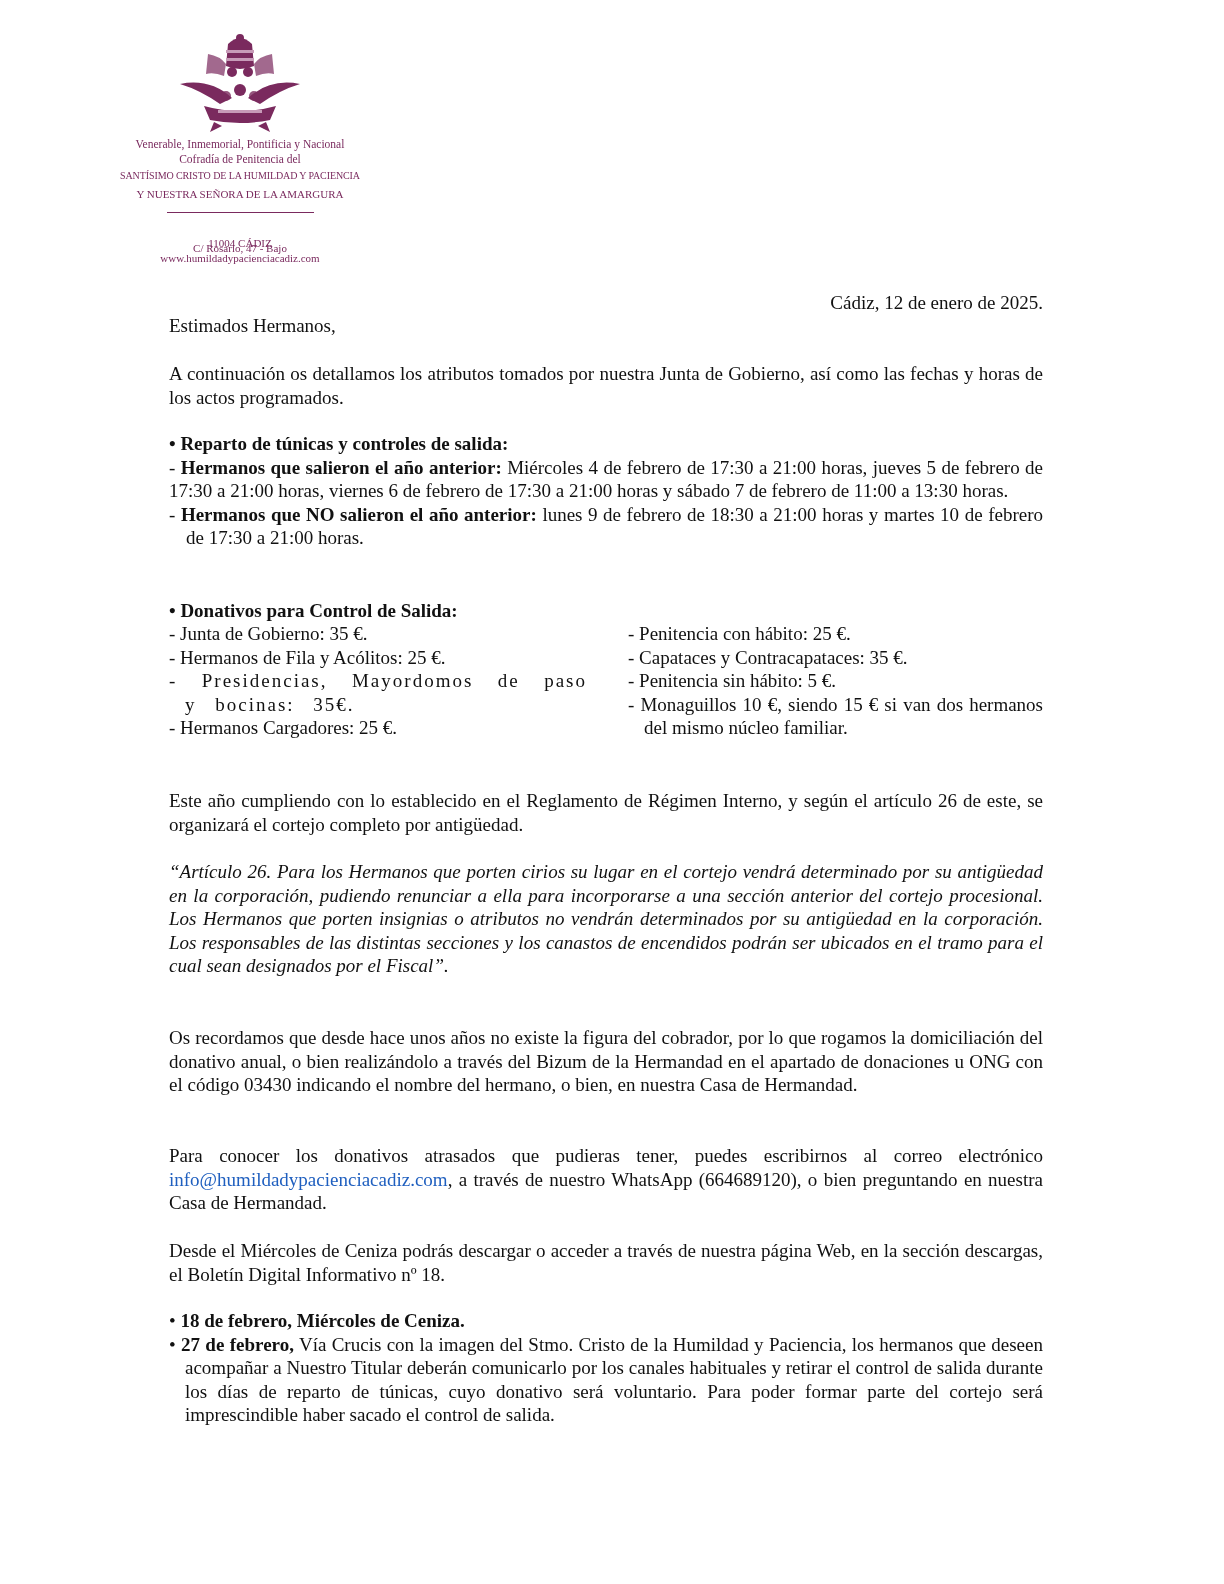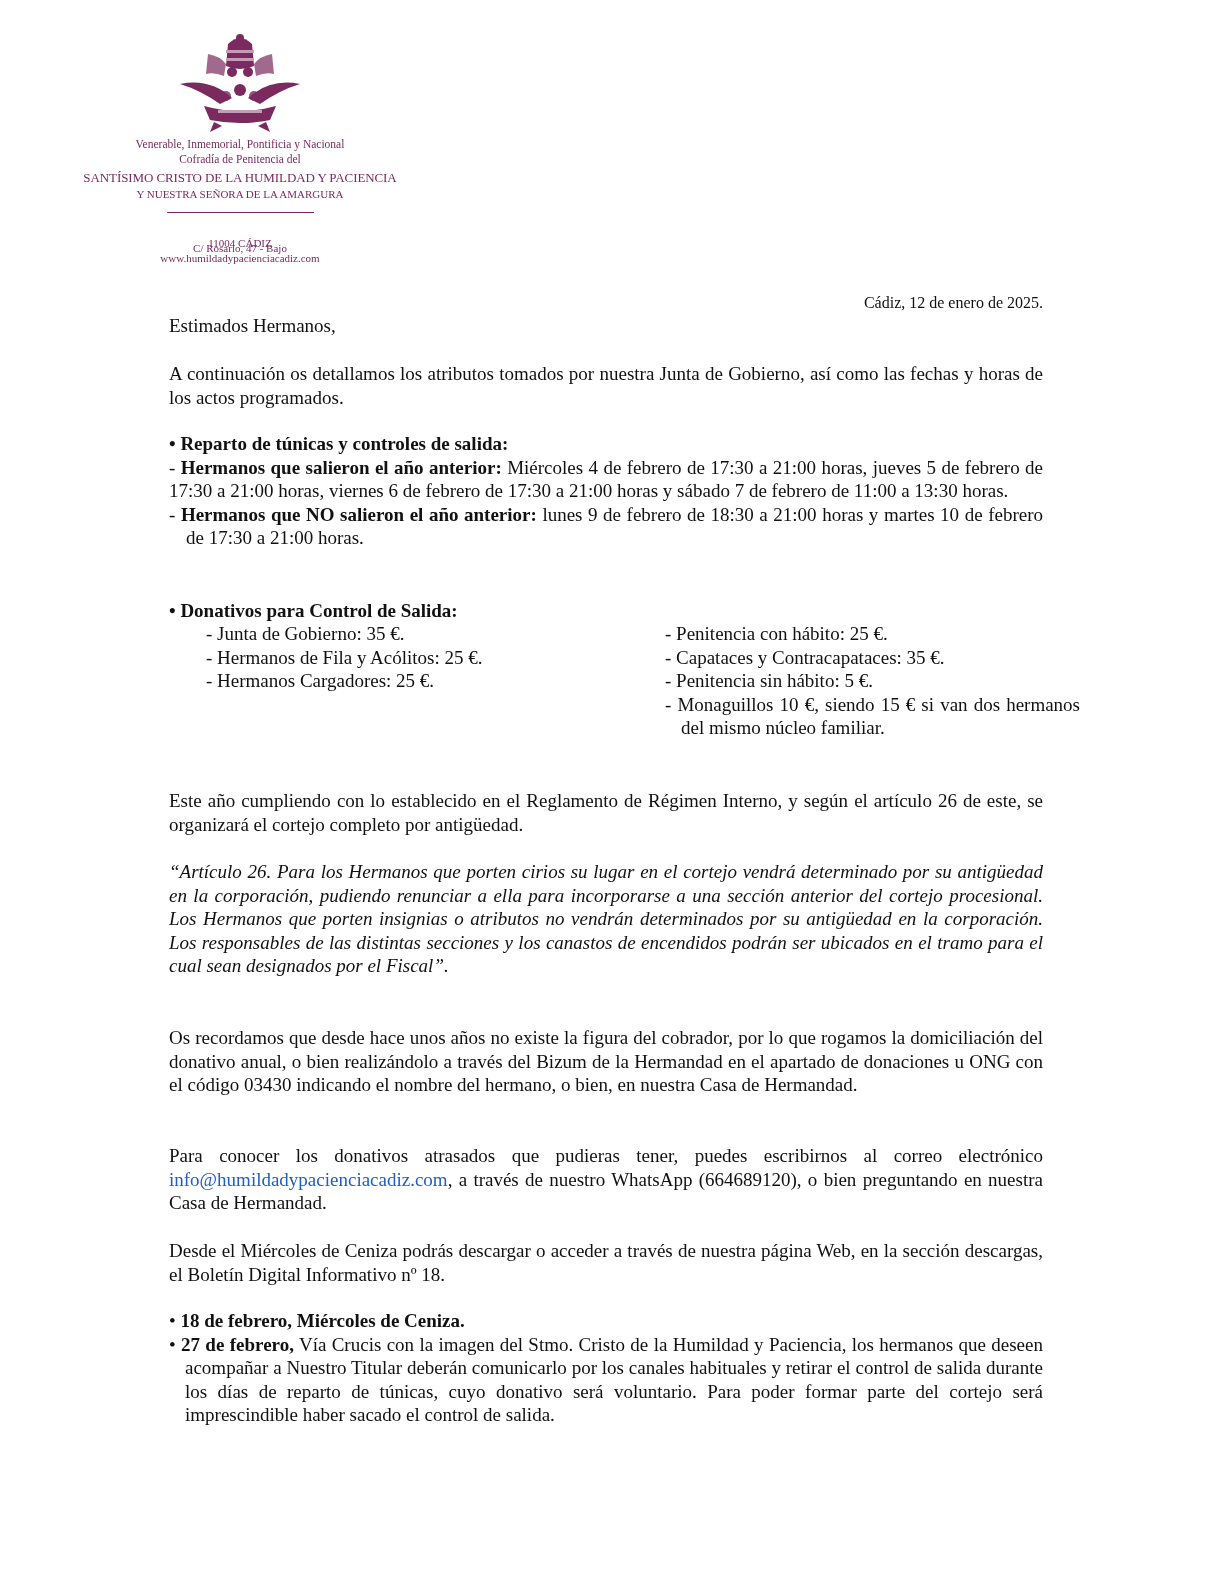--- a/index.html
+++ b/index.html
@@ -5,37 +5,37 @@
   html, body { margin: 0; padding: 0; background: #ffffff; }
   body { width: 1224px; height: 1584px; position: relative; overflow: hidden;
          font-family: "Liberation Serif", "DejaVu Serif", serif; color: #111; }
 
   
   .letterhead { position: absolute; left: 30px; top: 20px; width: 420px; height: 260px;
                 text-align: center; color: #7a2a5e; font-family: "Liberation Serif", serif; }
   .crest { position: absolute; left: 140px; top: 6px; width: 140px; height: 110px; }
   .lh-line1 { position: absolute; left: 0; right: 0; top: 118px; font-size: 11.5px; }
   .lh-line2 { position: absolute; left: 0; right: 0; top: 133px; font-size: 11.5px; }
-  .lh-line3 { position: absolute; left: 0; right: 0; top: 150px; font-size: 13px; letter-spacing: -0.1px; }
+  .lh-line3 { position: absolute; left: 0; right: 0; top: 150px; font-size: 10px; letter-spacing: -0.1px; }
   .lh-line4 { position: absolute; left: 0; right: 0; top: 168px; font-size: 11px; text-align: center; }
   .lh-rule  { position: absolute; left: 137px; width: 147px; top: 192px; height: 1px; background: #7a2a5e; }
   .lh-addr1 { position: absolute; left: 0; right: 0; top: 202px; font-size: 11px; margin-top: 20px; }
   .lh-addr2 { position: absolute; left: 0; right: 0; top: 217px; font-size: 11px; }
   .lh-web   { position: absolute; left: 0; right: 0; top: 232px; font-size: 11px; }
 
   
   .content { position: absolute; left: 169px; top: 0; width: 874px; font-size: 19px; line-height: 23.5px; }
   .p { position: absolute; left: 0; width: 874px; text-align: justify; }
-  .date { position: absolute; right: 0; top: 291px; font-size: 16px; }
+  .date { position: absolute; right: 0; top: 291px; font-size: 19px; }
   b { font-weight: bold; }
   .hang { padding-left: 17px; text-indent: -17px; }
   .link { color: #1f5fbf; }
   .it { font-style: italic; }
 
-  .col { position: absolute; font-size: 19px; line-height: 23.5px; margin-left: 37px; }
+  .col { position: absolute; font-size: 19px; line-height: 23.5px; }
   .col .item { padding-left: 16px; text-indent: -16px; text-align: justify; }
   .spaced { letter-spacing: 2px; word-spacing: 12px; }
 </style>
 </head>
 <body>
 
 <div class="letterhead">
   <svg class="crest" viewBox="0 0 140 110">
     <g fill="#7a2a5e">
 
@@ -85,20 +85,21 @@
     </div>
     <div class="hang">
       <span>- </span><b>Hermanos que NO salieron el año anterior:</b><span> lunes 9 de febrero de 18:30 a 21:00 horas y martes 10 de febrero de 17:30 a 21:00 horas.</span>
     </div>
   </div>
 
   <div class="p" style="top:599px"><b>• Donativos para Control de Salida:</b></div>
   <div class="col" style="left:0; top:622px; width:418px">
     <div class="item">-  Junta de Gobierno: 35 €.</div>
     <div class="item">-  Hermanos de Fila y Acólitos: 25 €.</div>
+    <div class="item spaced">-  Presidencias, Mayordomos de paso y bocinas: 35€.</div>
     <div class="item">-  Hermanos Cargadores: 25 €.</div>
   </div>
   <div class="col" style="left:459px; top:622px; width:415px">
     <div class="item">-  Penitencia con hábito: 25 €.</div>
     <div class="item">-  Capataces y Contracapataces: 35 €.</div>
     <div class="item">-  Penitencia sin hábito: 5 €.</div>
     <div class="item">-  Monaguillos 10 €, siendo 15 € si van dos hermanos del mismo núcleo familiar.</div>
   </div>
 
   <div class="p" style="top:789px">Este año cumpliendo con lo establecido en el Reglamento de Régimen Interno, y según el artículo 26 de este, se organizará el cortejo completo por antigüedad.</div>

